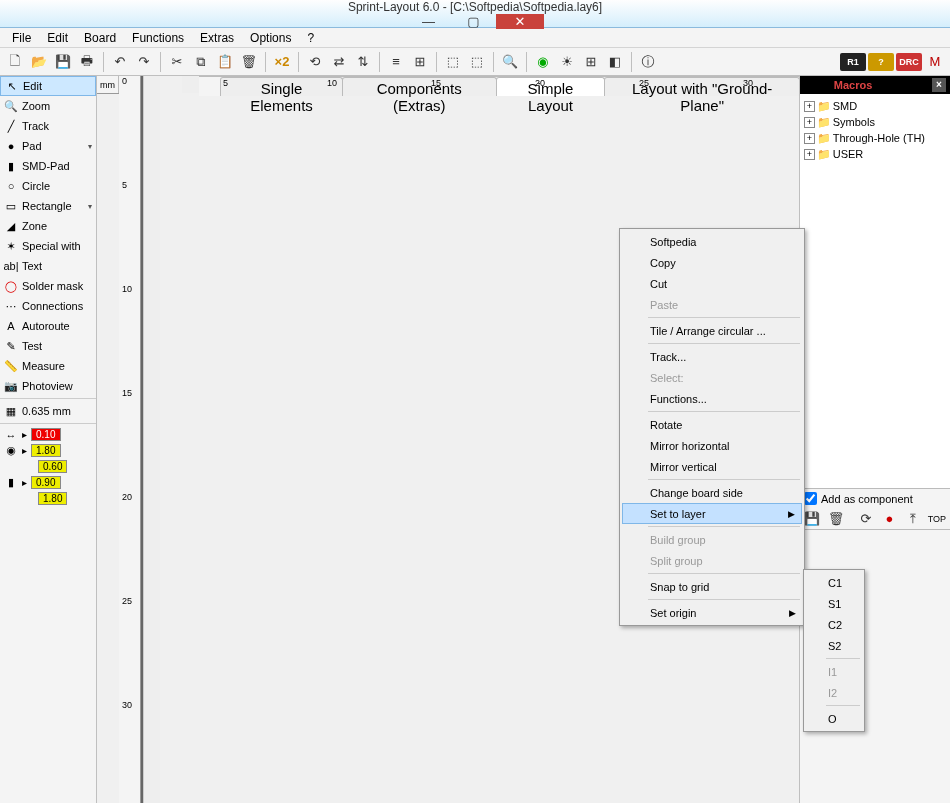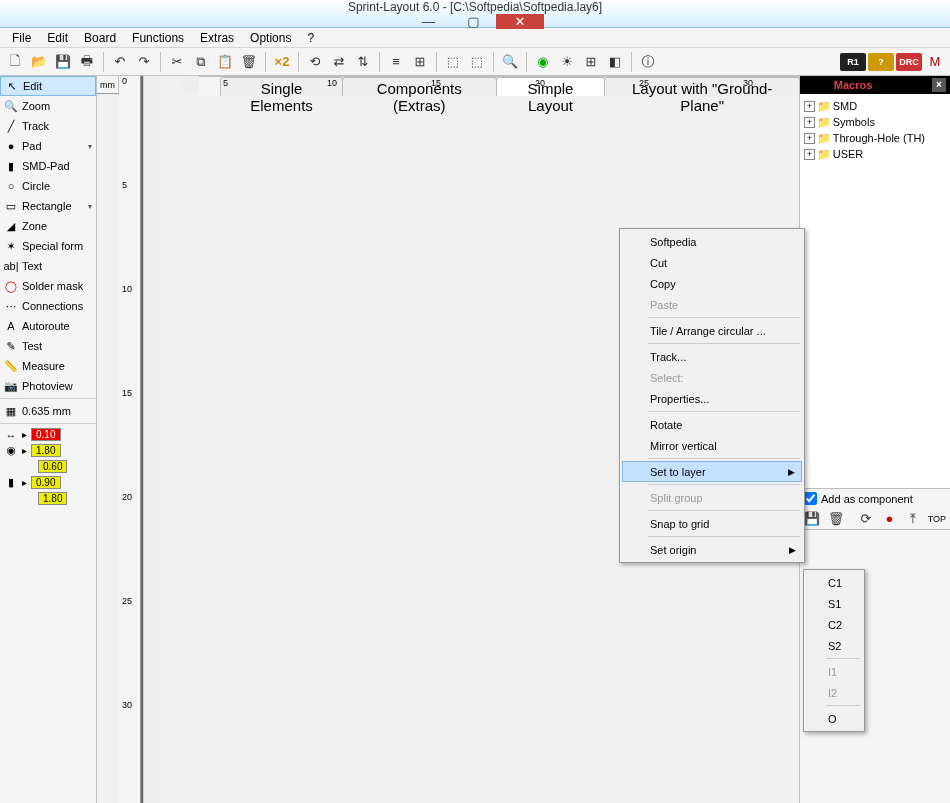--- a/index.html
+++ b/index.html
@@ -189,21 +189,21 @@
           <span class="ticon" style="">▭</span>
           <span>Rectangle</span>
           <span class="arrow">▾</span>
         </div>
         <div class="tool-row">
           <span class="ticon" style="">◢</span>
           <span>Zone</span>
         </div>
         <div class="tool-row">
           <span class="ticon" style="">✶</span>
-          <span>Special form</span>
+          <span>Special with</span>
         </div>
         <div class="tool-row">
           <span class="ticon" style="">ab|</span>
           <span>Text</span>
         </div>
         <div class="tool-row">
           <span class="ticon" style="color:#d00;">◯</span>
           <span>Solder mask</span>
         </div>
         <div class="tool-row">
@@ -419,35 +419,38 @@
       <span class="tbtn">⟳</span>
       <span class="tbtn" style="color:#c00;">●</span>
       <span class="tbtn">⤒</span>
       <span style="font-size:9px;">TOP</span>
     </div>
   </div>
 </div>
 
 <div class="ctx" id="ctx">
     <div class="ctx-item">Softpedia</div>
+    <div class="ctx-item">Copy</div>
     <div class="ctx-item">Cut</div>
-    <div class="ctx-item">Copy</div>
     <div class="ctx-item disabled">Paste</div>
     <div class="ctx-sep"></div>
     <div class="ctx-item">Tile / Arrange circular ...</div>
     <div class="ctx-sep"></div>
     <div class="ctx-item">Track...</div>
     <div class="ctx-item disabled">Select:</div>
-    <div class="ctx-item">Properties...</div>
+    <div class="ctx-item">Functions...</div>
     <div class="ctx-sep"></div>
     <div class="ctx-item">Rotate</div>
+    <div class="ctx-item">Mirror horizontal</div>
     <div class="ctx-item">Mirror vertical</div>
     <div class="ctx-sep"></div>
+    <div class="ctx-item">Change board side</div>
     <div class="ctx-item hl">Set to layer<span class="sub">▶</span></div>
     <div class="ctx-sep"></div>
+    <div class="ctx-item disabled">Build group</div>
     <div class="ctx-item disabled">Split group</div>
     <div class="ctx-sep"></div>
     <div class="ctx-item">Snap to grid</div>
     <div class="ctx-sep"></div>
     <div class="ctx-item">Set origin<span class="sub">▶</span></div>
   </div>
 <div class="sub-ctx" id="sub-ctx">
     <div class="ctx-item">C1</div>
     <div class="ctx-item">S1</div>
     <div class="ctx-item">C2</div>

